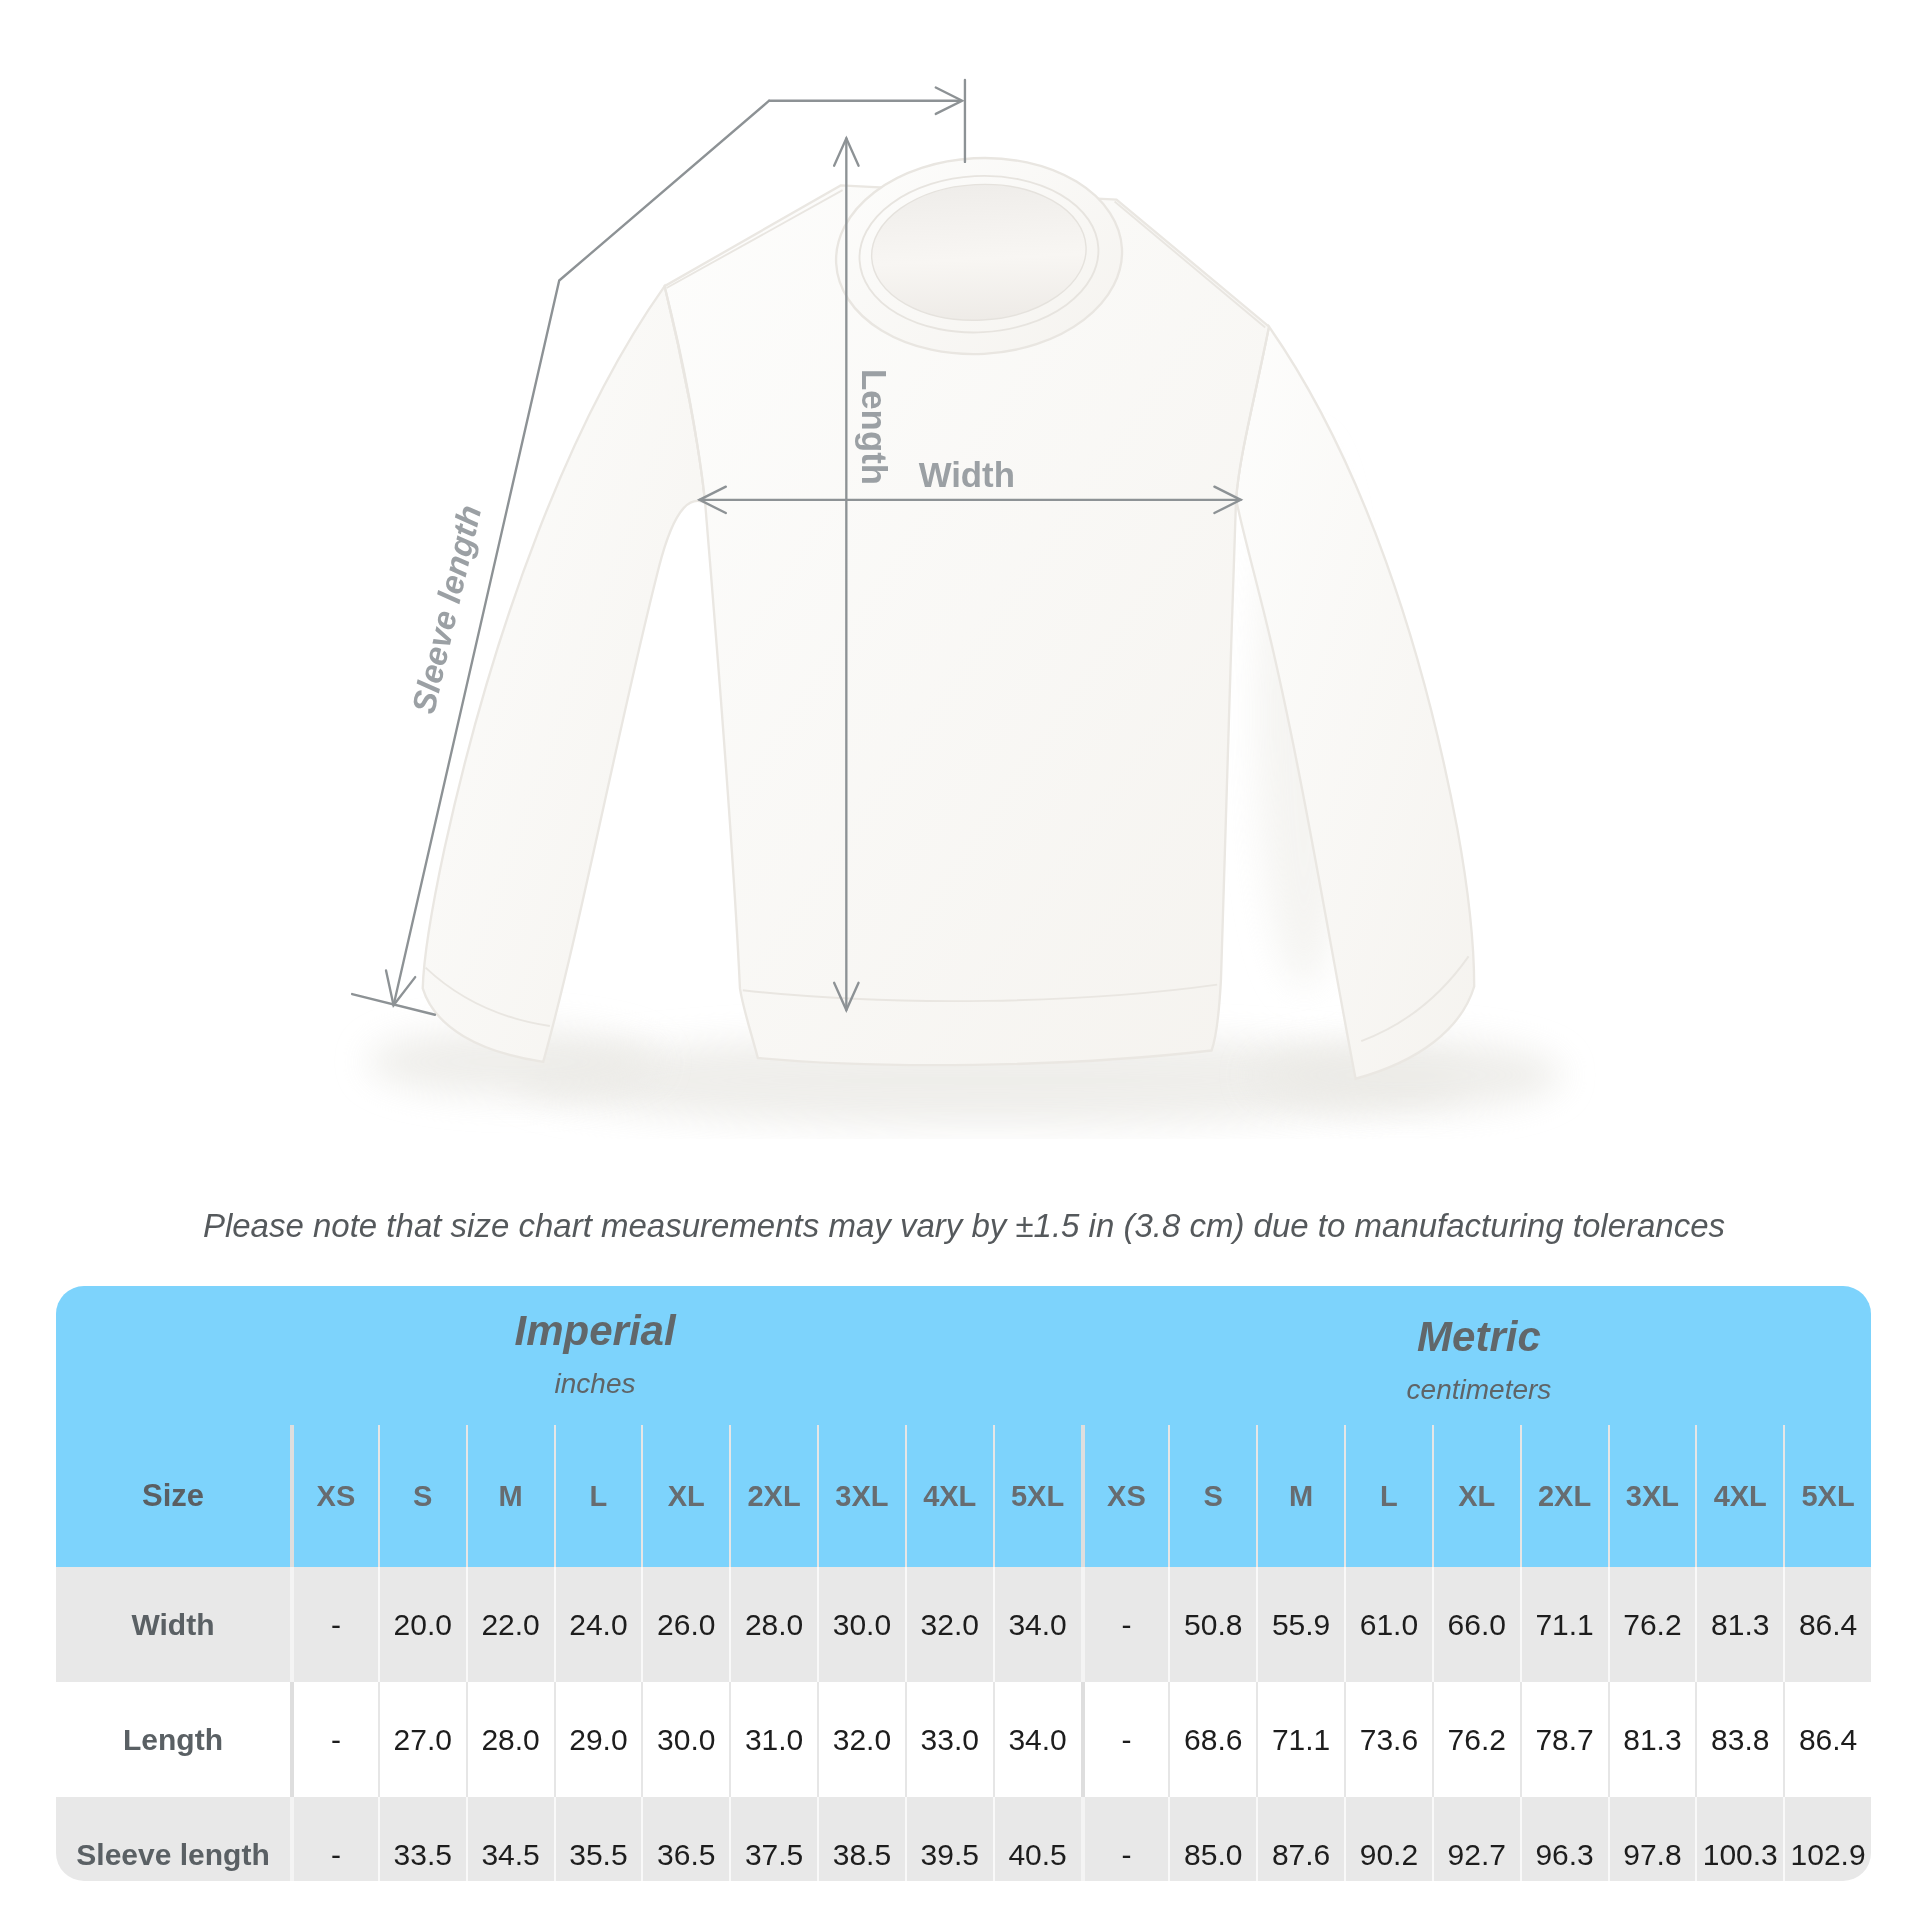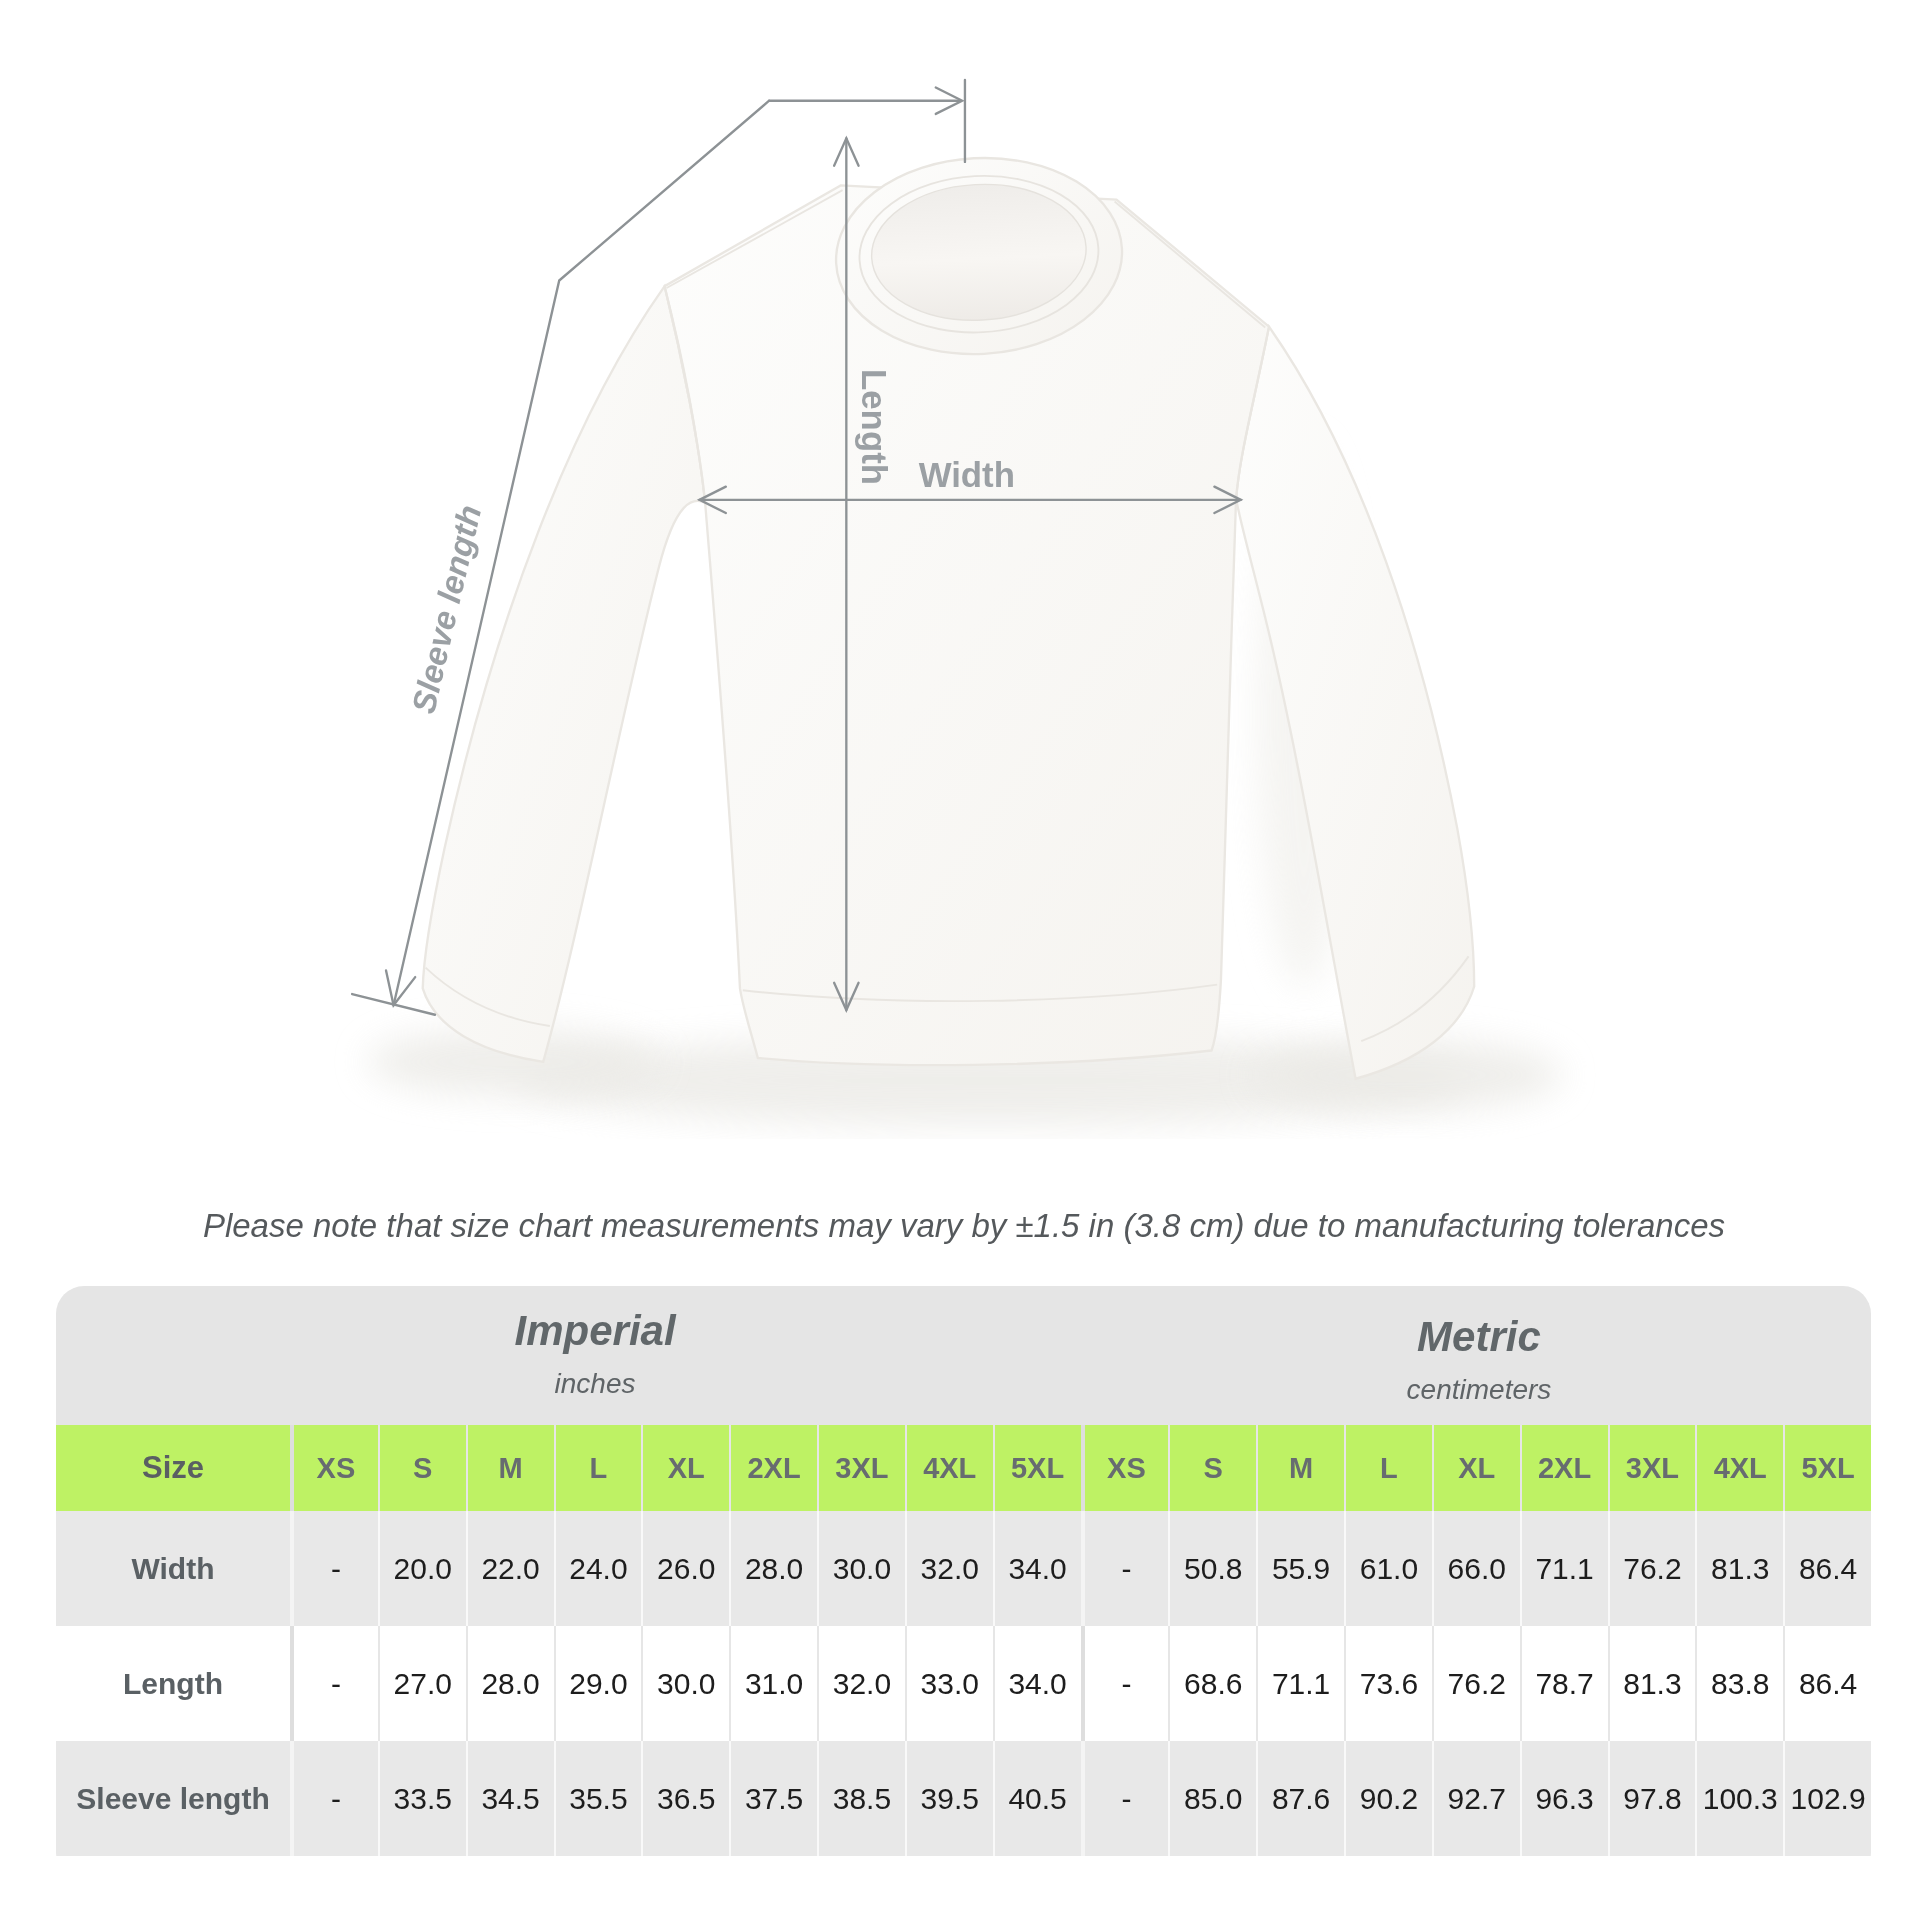--- a/index.html
+++ b/index.html
@@ -17,28 +17,28 @@
   }
   .subtitle{
     position:absolute;left:0;top:1207px;width:100%;text-align:center;
     font-size:33px;font-style:italic;color:#55595c;
   }
   
   #size-table{
     position:absolute;left:56px;top:1286px;width:1815px;height:595px;
     border-radius:28px;overflow:hidden;background:#ffffff;
   }
-  .band{position:relative;height:139px;background:#e5e5e5;}
+  .band{position:relative;height:139px;background:#7dd3fc;}
   .unit-group{position:absolute;transform:translateX(-50%);text-align:center;white-space:nowrap;}
   .unit-group .gname{font-size:42px;font-weight:bold;font-style:italic;color:#61676a;}
   .unit-group .gunit{font-size:28px;font-style:italic;color:#5f6467;margin-top:13px;}
   .unit-imperial{left:29.7%;top:21px;}
   .unit-metric{left:78.4%;top:27px;}
   .trow{display:grid;grid-template-columns:234px repeat(18,1fr);}
-  .thead{height:86px;background:#bef264;}
+  .thead{height:142px;background:#7dd3fc;}
   .drow{height:115px;}
   .drow.gray{background:#e8e8e8;}
   .drow.white{background:#ffffff;}
   .cell{
     display:flex;align-items:center;justify-content:center;
     font-size:30px;color:#1d1d1d;border-left:2.8px solid transparent;
   }
   .cell:first-child{border-left:none;}
   .thead .cell,.white .cell{border-left-color:#e6e6e6;}
   .gray .cell{border-left-color:#f9f9f9;}

